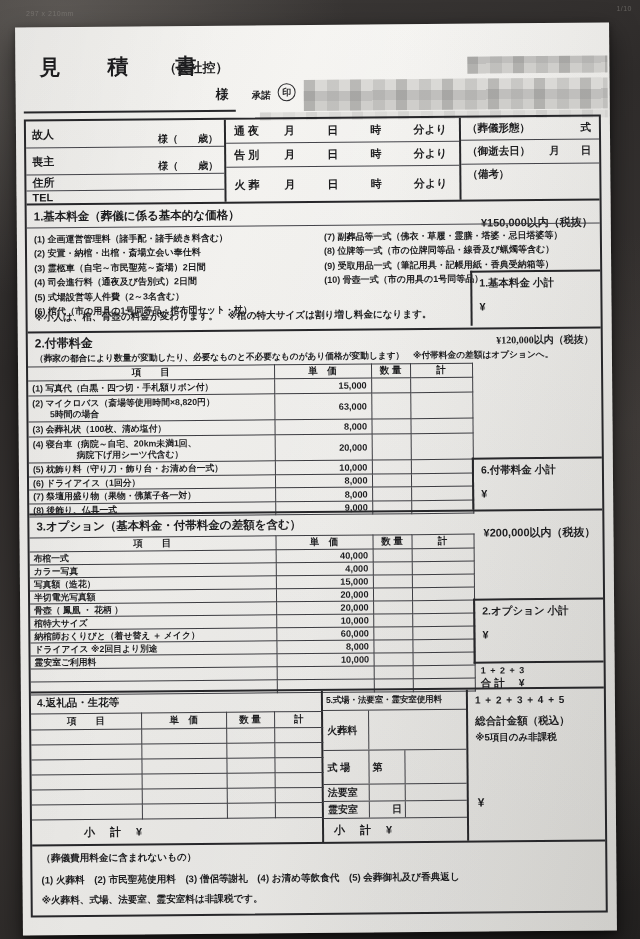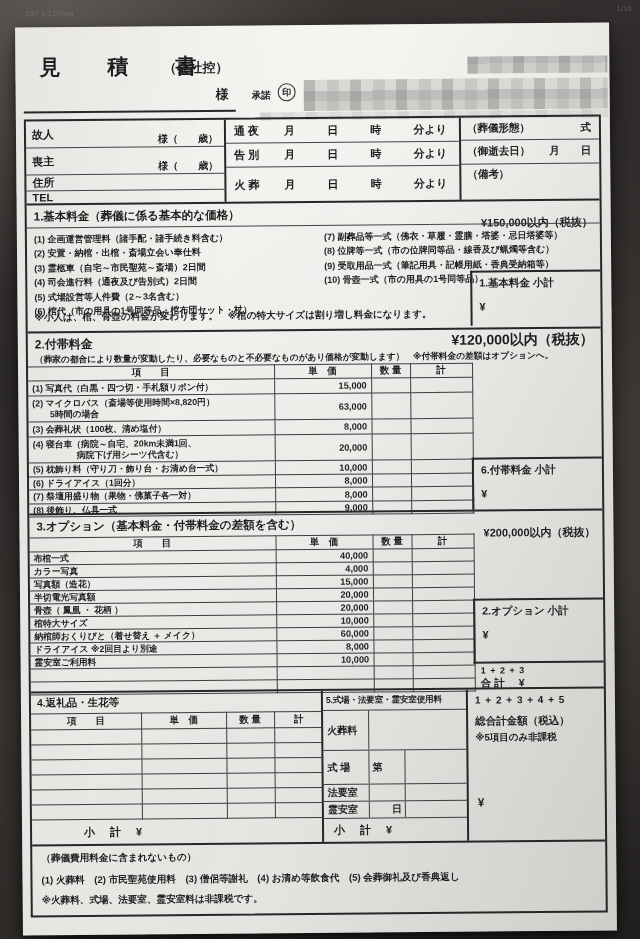--- a/index.html
+++ b/index.html
@@ -96,21 +96,21 @@
   .itbl th:first-child, .itbl td:first-child { border-left:none; }
   .itbl .lbl { line-height:10.5px; white-space:pre-line; }
   .itbl .pr { text-align:right; font-size:9.2px;padding-left:48px; }
   .c-item { width:246px; } .c-price { width:97px; } .c-qty { width:39px; } .c-sum { width:62px; }
   .rh13 td { height:13px; } .rh15 td { height:15px; } .rh14 td { height:14px; } .rh26 td { height:26px; }
 
   
   .s2 { height:182px; }
   .s2-head { padding:2px 7px 0; font-weight:bold; }
   .s2-line1 { display:flex; justify-content:space-between; align-items:center; }
-  .s2-line1 .t { font-size:12px; } .s2-line1 .limit { font-size:14px; }
+  .s2-line1 .t { font-size:12px; } .s2-line1 .limit { font-size:10px;font-family:Liberation Serif, serif; }
   .s2-note { font-size:8.7px; margin-top:1px; white-space:nowrap; }
   .s2 .itbl { top:33px; }
   .s2 .sumbox { top:128px; bottom:0; border-bottom:none; }
 
   
   .s3 { height:178px; }
   .s3 .itbl { top:22px; }
   .s3 .sumbox { top:87px; height:65px; }
   .totbox { position:absolute; left:443px; right:0; top:152px; bottom:0; padding:2px 7px; font-weight:bold; }
   .totbox .f { font-size:9px; letter-spacing:1px; }

